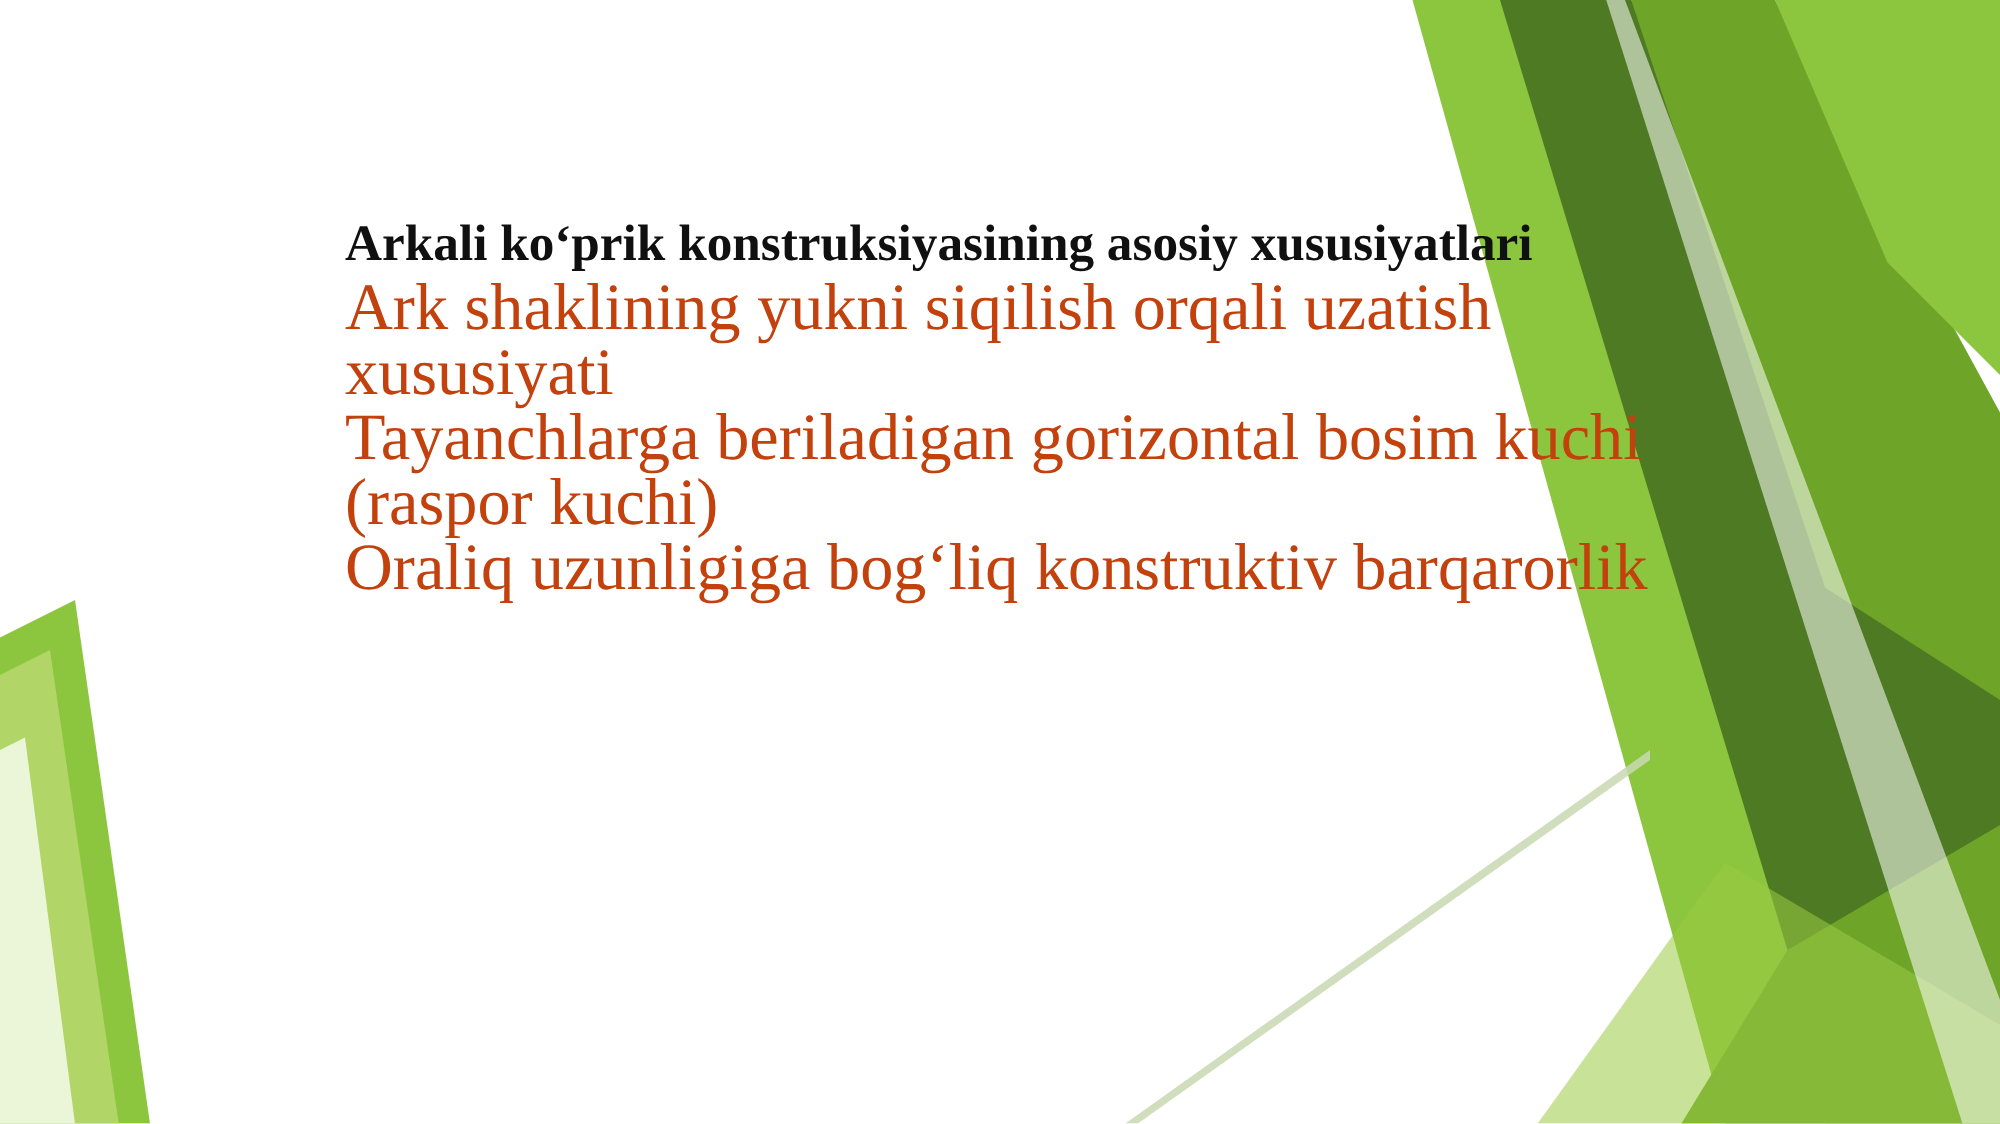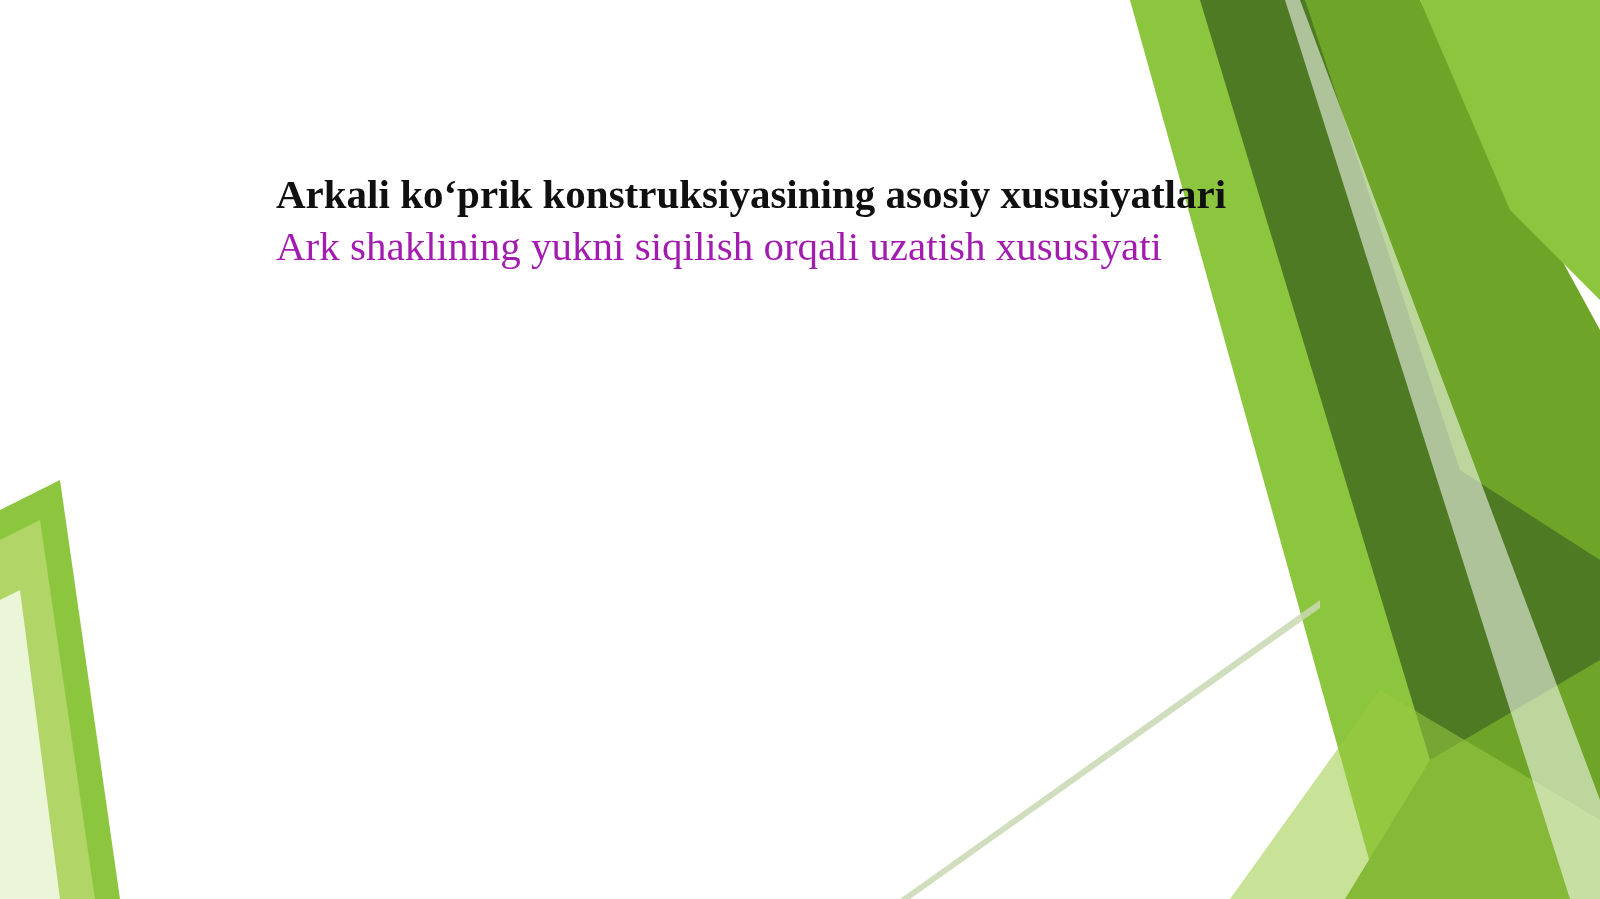--- a/index.html
+++ b/index.html
@@ -37,23 +37,23 @@
     font-weight: bold;
     font-size: 41px;
     line-height: 52px;
     color: #101010;
     margin: 0 0 0 0;
     white-space: nowrap;
   }
   .line {
     font-family: "Liberation Serif", serif;
     font-weight: normal;
-    font-size: 41px;
+    font-size: 53px;
     line-height: 52px;
-    color: #a21caf;
+    color: #c2410c;
     margin: 0;
   }
 </style>
 </head>
 <body>
 
 <div class="slide">
 
   <div class="deco" style="left:1130px; top:0; width:470px; height:899px;">
     <svg width="470" height="899" viewBox="0 0 470 899" xmlns="http://www.w3.org/2000/svg">
@@ -78,15 +78,17 @@
     <svg width="120" height="419" viewBox="0 0 120 419" xmlns="http://www.w3.org/2000/svg">
       <polygon points="0,30 60,0 120,419 0,419" fill="#8CC63E"></polygon>
       <polygon points="0,60 40,40 95,419 0,419" fill="#B5D66A" opacity="0.9"></polygon>
       <polygon points="0,120 20,110 60,419 0,419" fill="#ffffff" opacity="0.75"></polygon>
     </svg>
   </div>
 
   <div class="content">
     <div class="title">Arkali ko‘prik konstruksiyasining asosiy xususiyatlari</div>
     <div class="line">Ark shaklining yukni siqilish orqali uzatish xususiyati</div>
+    <div class="line">Tayanchlarga beriladigan gorizontal bosim kuchi (raspor kuchi)</div>
+    <div class="line">Oraliq uzunligiga bog‘liq konstruktiv barqarorlik</div>
   </div>
 
 </div>
 
 </body></html>

